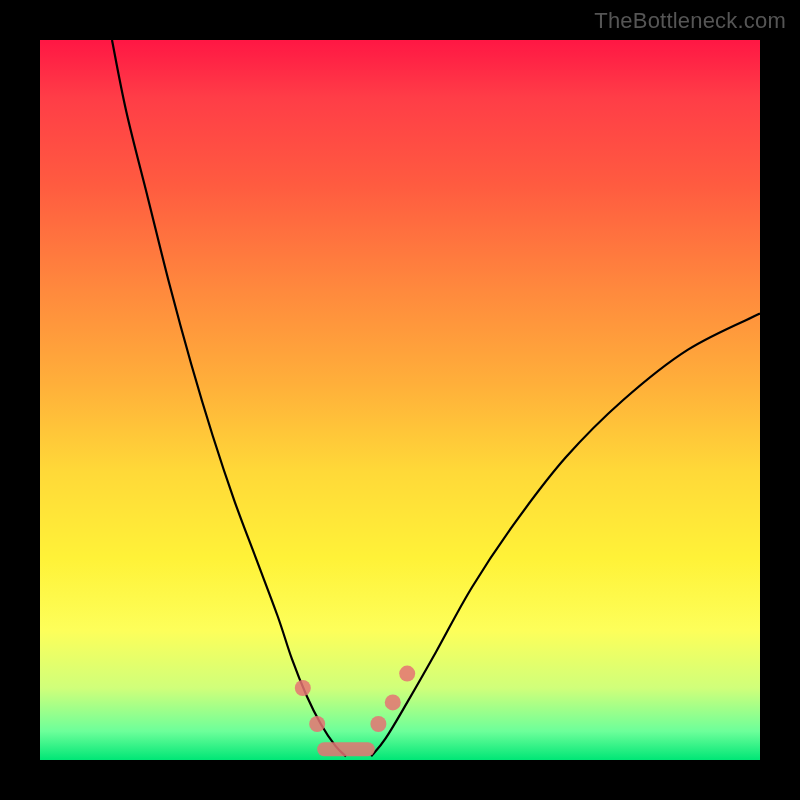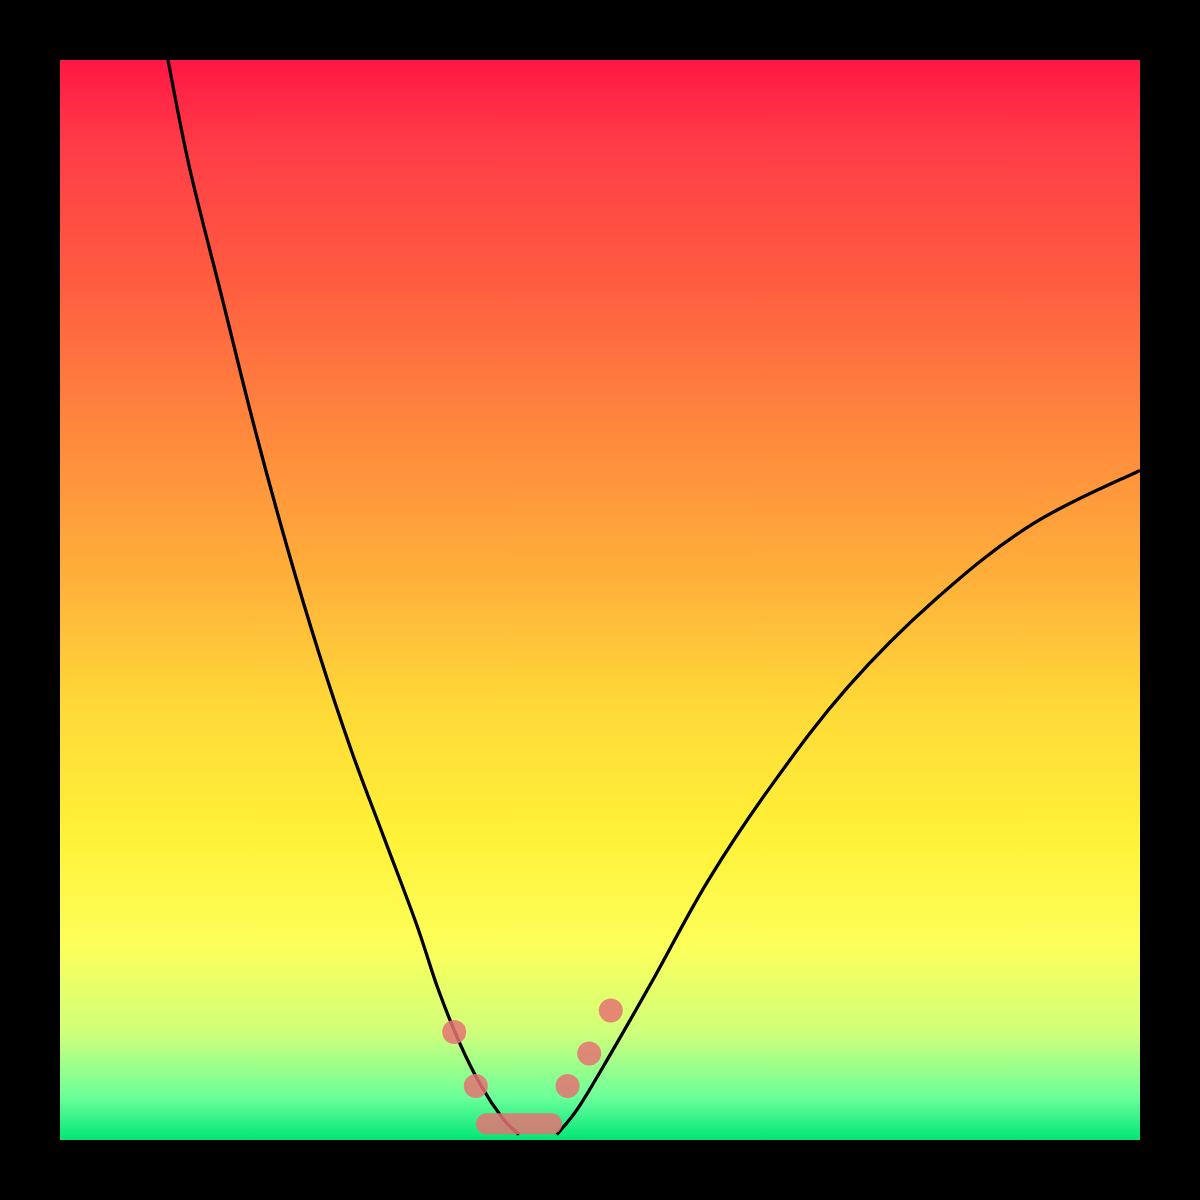--- a/index.html
+++ b/index.html
@@ -70,13 +70,14 @@
       <g id="dots-group">
           <circle cx="262.8" cy="648" r="8" class="dot"></circle>
           <circle cx="277.2" cy="684" r="8" class="dot"></circle>
           <circle cx="338.4" cy="684" r="8" class="dot"></circle>
           <circle cx="352.8" cy="662.4" r="8" class="dot"></circle>
           <circle cx="367.2" cy="633.6" r="8" class="dot"></circle>
         </g>
       <rect id="floor-seg" class="floor-band" x="277.2" y="702.2" width="57.60000000000002" height="14" rx="7" ry="7"></rect>
     </svg>
   </div>
+  <div class="watermark">TheBottleneck.com</div>
 </div>
 
 </body></html>

